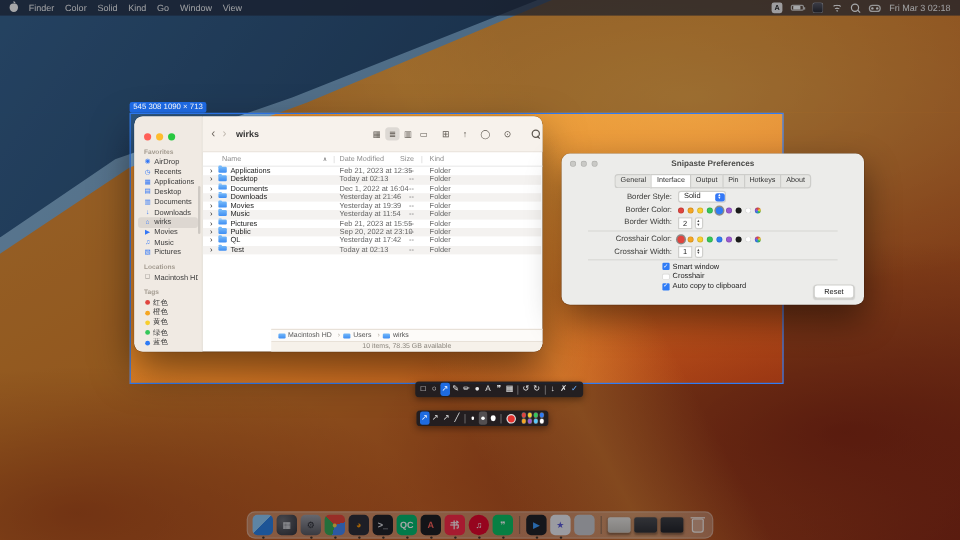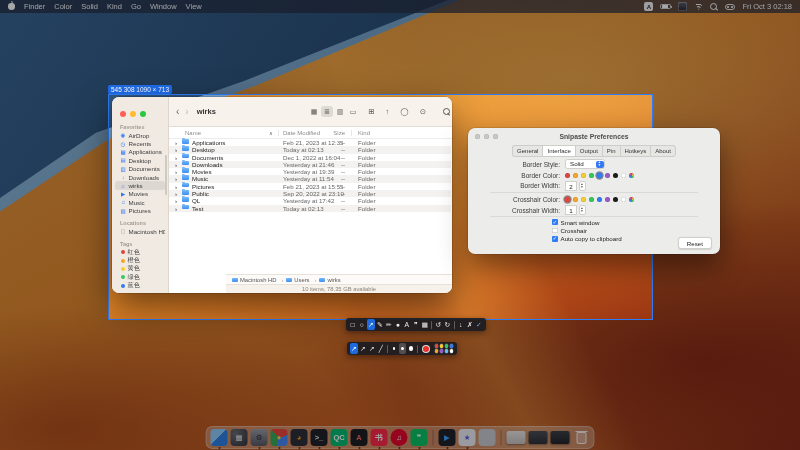--- a/index.html
+++ b/index.html
@@ -166,21 +166,21 @@
       <span class="menu-item">Window</span>
       <span class="menu-item">View</span>
     </span>
   <span class="mb-right">
     <span class="icon-input">A</span>
     <span class="icon-batt"></span>
     <span class="icon-app"></span>
     <span class="icon-wifi"></span>
     <span class="icon-mag"></span>
     <span class="icon-cc"></span>
-    <span class="clock">Fri Oct 3 02:18</span>
+    <span class="clock">Fri Mar 3 02:18</span>
   </span>
 </div>
 
 <div class="dock">
   <div class="dock-group">
       <div class="dock-item running" style="background: linear-gradient(135deg, rgb(142, 201, 248) 0%, rgb(142, 201, 248) 46%, rgb(42, 125, 225) 46%);">
       <span class="dock-glyph"></span>
     </div>
       <div class="dock-item" style="background: radial-gradient(circle at 30% 30%, rgb(107, 107, 114), rgb(46, 46, 52));">
       <span class="dock-glyph" style="color: rgb(232, 232, 236);">▦</span>

